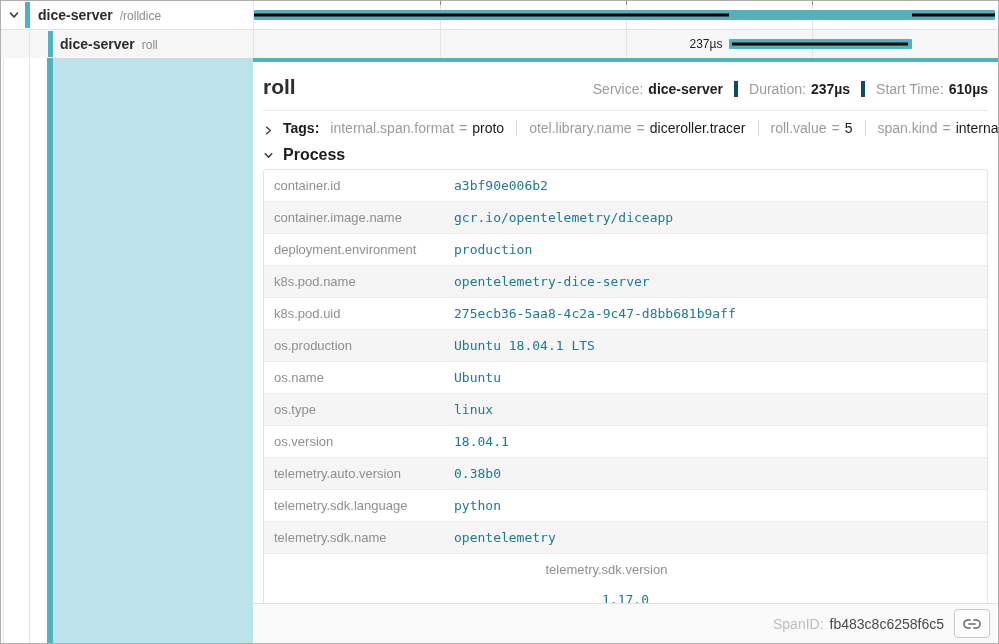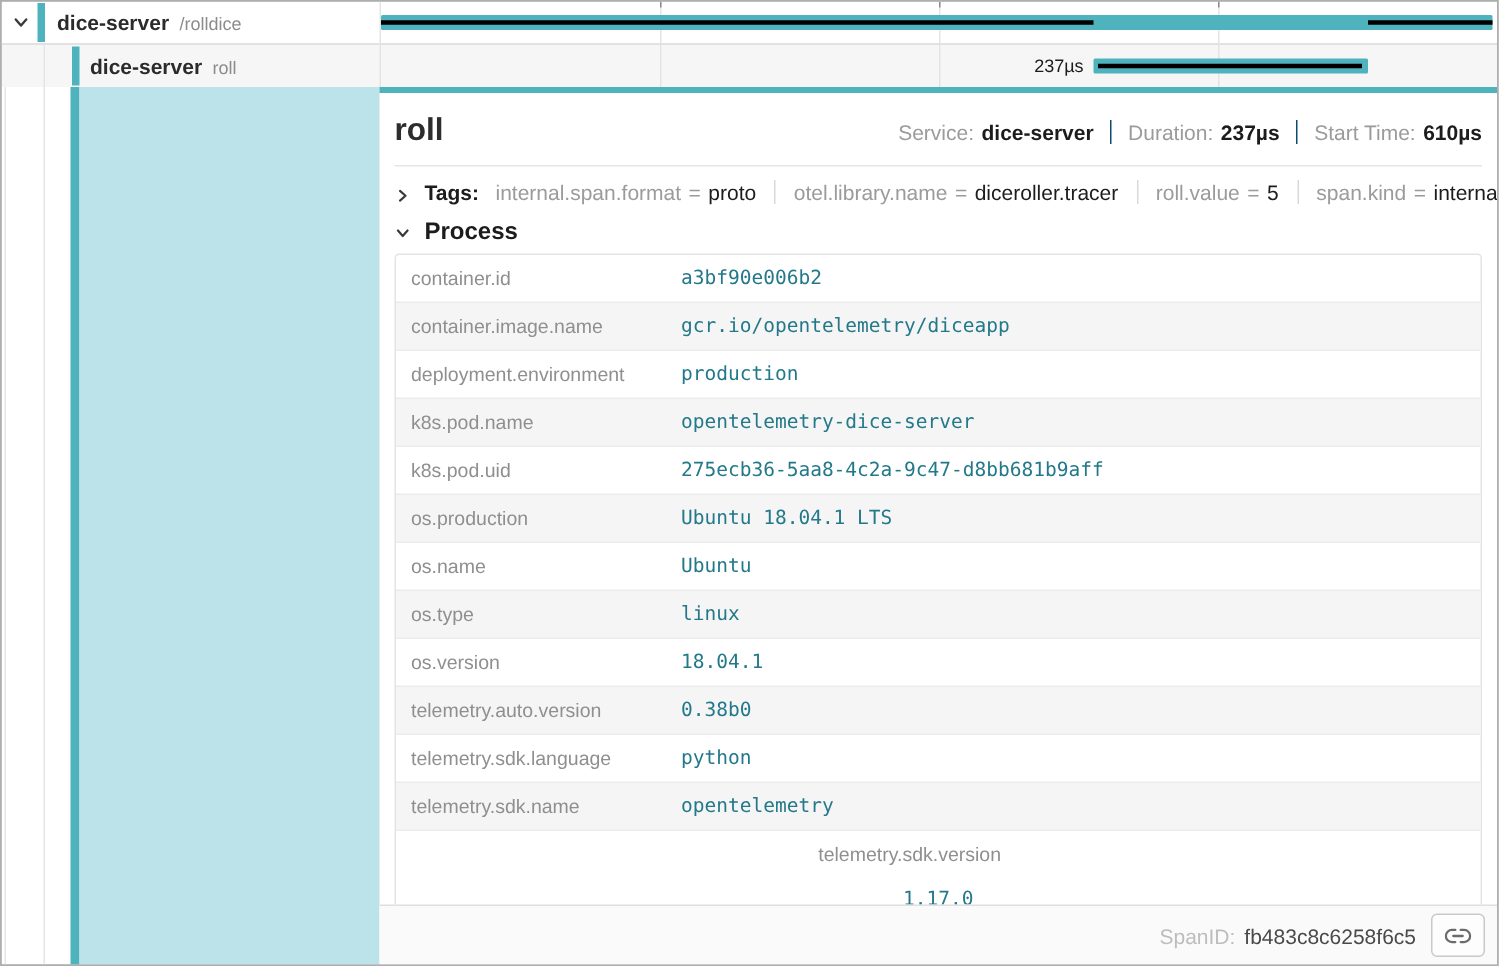--- a/index.html
+++ b/index.html
@@ -5,21 +5,21 @@
   :root{
     --teal:#4fb3bd;
     --teal-light:#bce3ea;
     --critical:#000000;
     --value-teal:#23798a;
   }
   *{ margin:0; padding:0; box-sizing:border-box; }
   body{ font-family:"Liberation Sans", sans-serif; background:#fff; }
   .window{
     position:relative; width:999px; height:644px;
-    border:1px solid #aeaeae; background:#a3a3a3; overflow:hidden;
+    border:1px solid #aeaeae; background:#fdba74; overflow:hidden;
   }
   
   .span-row{ position:absolute; left:0; right:0; display:flex; }
   .row-root{ top:0; height:28px; background:#fff; }
   .row-child{ top:28px; height:29px; background:#f6f6f6; border-top:1px solid #e2e2e2; }
   .name-cell{ position:relative; width:252px; flex:none; height:100%; }
   .tl-cell{ position:relative; flex:1; height:100%; border-left:1px solid #e4e4e4; overflow:hidden; }
   .gridline{ position:absolute; top:0; bottom:0; width:1px; background:#e4e4e4; }
   .tick{ position:absolute; top:0; height:4px; width:1px; background:#8a8a8a; }
   .span-bar{ position:absolute; top:50%; height:10px; transform:translateY(-50%); background:var(--teal); border-radius:1px; }
@@ -38,21 +38,21 @@
   
   .detail-panel{
     position:absolute; top:57px; bottom:0; left:252px; right:0;
     background:#fff; border-top:4px solid var(--teal);
   }
   .panel-inner{ padding:0 10px; }
   .detail-header{ display:flex; align-items:baseline; margin-top:13px; }
   .detail-title{ font-size:21px; font-weight:600; color:#2d2d2d; flex:1; }
   .overview{ display:flex; align-items:baseline; font-size:14px; white-space:nowrap; }
   .ov-item{ display:flex; align-items:baseline; gap:5px; }
-  .ov-item + .ov-item{ border-left:1px solid #0c4a6e; margin-left:11px; padding-left:11px;text-align:right; }
+  .ov-item + .ov-item{ border-left:4px solid #0c4a6e; margin-left:11px; padding-left:11px;text-align:right; }
   .ov-label{ color:#9b9b9b; }
   .ov-value{ color:#1c1c1c; font-weight:bold; }
   .divider{ border:none; border-top:1px solid #e6e6e6; margin-top:11px; }
   .tags-row{ display:flex; align-items:flex-end; margin-top:9px; font-size:14px; }
   .section-chevron{ display:flex; margin-right:9px; }
   .section-heading{ font-weight:bold; color:#1c1c1c; margin-right:11px; }
   .tag-list{ display:flex; align-items:center; }
   .tag-item{ display:flex; align-items:baseline; white-space:nowrap; }
   .tag-item + .tag-item{ border-left:1px solid #d9d9d9; margin-left:12px; padding-left:12px; }
   .tag-key{ color:#9b9b9b; }

